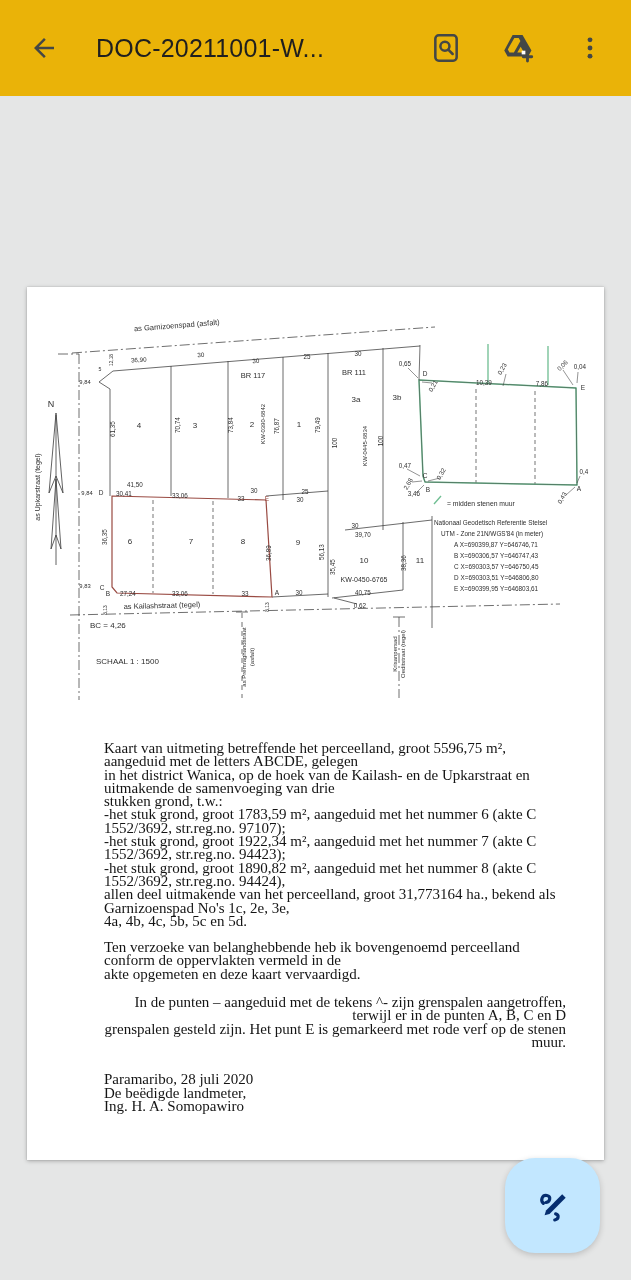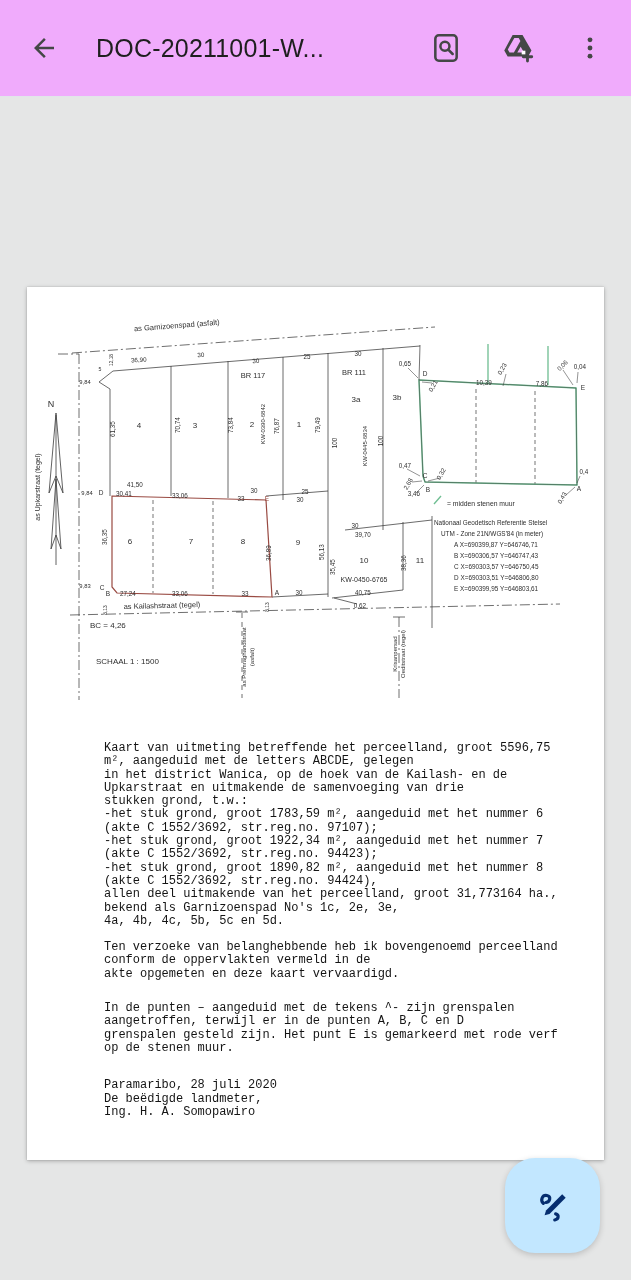--- a/index.html
+++ b/index.html
@@ -2,40 +2,40 @@
 <html><head>
 <meta charset="utf-8">
 <style>
   html,body{margin:0;padding:0;}
   body{
     width:631px;height:1280px;overflow:hidden;position:relative;
     background:#e5e6e6;font-family:"Liberation Sans",sans-serif;
   }
   
   .appbar{
-    position:absolute;top:0;left:0;width:631px;height:97px;background:#f0abfc;
+    position:absolute;top:0;left:0;width:631px;height:97px;background:#eab308;
     display:flex;align-items:center;border-bottom:1px solid #e1e5ea;box-sizing:border-box;
   }
   .appbar .back{margin-left:26px;width:36px;height:36px;display:flex;align-items:center;justify-content:center;cursor:pointer;}
   .appbar .title{
     margin-left:34px;font-size:25px;color:#1f1f1f;letter-spacing:.2px;
     white-space:nowrap;overflow:hidden;max-width:310px;flex:0 1 auto;
   }
   .appbar .actions{margin-left:auto;display:flex;align-items:center;gap:34px;margin-right:22px;}
   .iconbtn{width:38px;height:38px;display:flex;align-items:center;justify-content:center;cursor:pointer;}
   
   .canvas{position:absolute;top:97px;left:0;width:631px;height:1183px;}
   .page{
     position:absolute;left:27px;top:190px;width:577px;height:873px;background:#ffffff;
     box-shadow:0 1px 4px rgba(0,0,0,.28), 0 0 1px rgba(0,0,0,.2);
   }
   .map{position:absolute;top:10px;left:0;}
   .doctext{
     position:absolute;left:77px;top:455px;width:462px;color:#141414;
-    font-family:Liberation Mono, monospace;font-size:12px;line-height:13.3px;
+    font-family:Liberation Serif, serif;font-size:15px;line-height:13.3px;
   }
   .doctext p{margin:0 0 13px 0;white-space:pre-line;}
   
   .fab{
     position:absolute;right:31px;bottom:27px;width:95px;height:95px;border-radius:30px;
     background:#c2e7ff;display:flex;align-items:center;justify-content:center;cursor:pointer;
     box-shadow:0 2px 6px rgba(0,0,0,.18);
   }
 </style>
 </head>
@@ -239,21 +239,21 @@
       <p>Kaart van uitmeting betreffende het perceelland, groot 5596,75 m², aangeduid met de letters ABCDE, gelegen
 in het district Wanica, op de hoek van de Kailash- en de Upkarstraat en uitmakende de samenvoeging van drie
 stukken grond, t.w.:
 -het stuk grond, groot 1783,59 m², aangeduid met het nummer 6 (akte C 1552/3692, str.reg.no. 97107);
 -het stuk grond, groot 1922,34 m², aangeduid met het nummer 7 (akte C 1552/3692, str.reg.no. 94423);
 -het stuk grond, groot 1890,82 m², aangeduid met het nummer 8 (akte C 1552/3692, str.reg.no. 94424),
 allen deel uitmakende van het perceelland, groot 31,773164 ha., bekend als Garnizoenspad No's 1c, 2e, 3e,
 4a, 4b, 4c, 5b, 5c en 5d.</p>
       <p style="margin-top:1px;">Ten verzoeke van belanghebbende heb ik bovengenoemd perceelland conform de oppervlakten vermeld in de
 akte opgemeten en deze kaart vervaardigd.</p>
-      <p style="margin-top:21px;">In de punten – aangeduid met de tekens ^- zijn grenspalen aangetroffen, terwijl er in de punten A, B, C en D
+      <p style="margin-top:15px;text-align:right;">In de punten – aangeduid met de tekens ^- zijn grenspalen aangetroffen, terwijl er in de punten A, B, C en D
 grenspalen gesteld zijn. Het punt E is gemarkeerd met rode verf op de stenen muur.</p>
       <p style="margin-top:24px;">Paramaribo, 28 juli 2020
 De beëdigde landmeter,
 Ing. H. A. Somopawiro</p>
     </div>
   </div>
 </div>
 
 <div class="fab">
   <svg width="42" height="42" viewBox="0 0 48 48">

